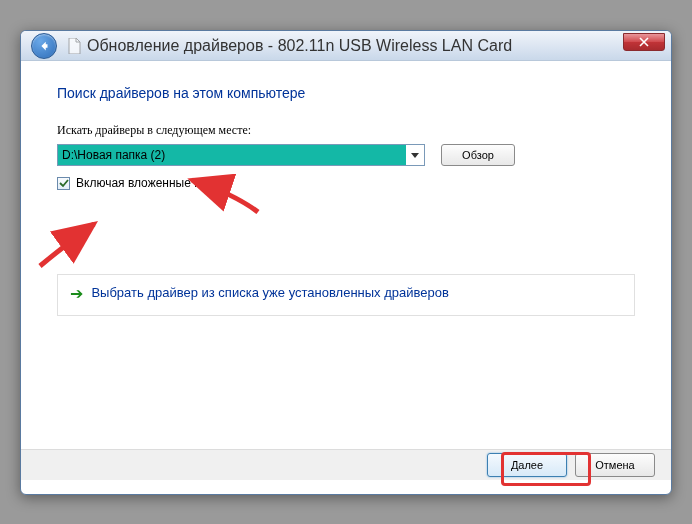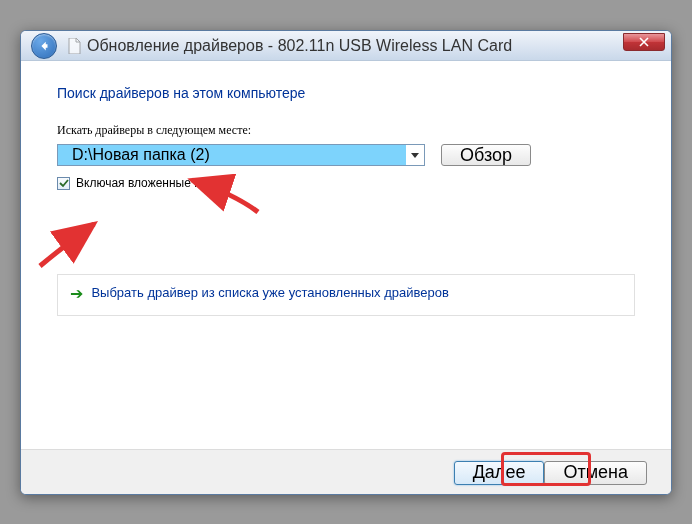--- a/index.html
+++ b/index.html
@@ -56,35 +56,35 @@
     .combo {
       width: 368px; height: 22px;
       border: 1px solid #7a99b8;
       display: flex; align-items: center;
       background: #fff;
       position: relative;
     }
     .combo input {
       border: none; outline: none;
       flex: 1; height: 100%;
-      padding: 0 14px;
-      font-size: 16px;
+      padding: 0 4px;
+      font-size: 12px;
       color: #000;
-      background: #7dd3fc;
+      background: #14b8a6;
     }
     .combo-arrow {
       width: 18px; height: 100%;
       display: flex; align-items: center; justify-content: center;
       border-left: none;
       cursor: pointer;
     }
     .btn {
       height: 22px;
       padding: 0 18px;
-      font-size: 18px;
+      font-size: 11px;
       background: linear-gradient(to bottom, #fdfdfd, #e8e8e8);
       border: 1px solid #8a8a8a;
       border-radius: 3px;
       cursor: pointer;
       display: inline-flex; align-items: center; justify-content: center;
       min-width: 74px;
     }
     .checkbox-row { display: flex; align-items: center; gap: 6px; font-size: 12px; position: relative; }
     .checkbox {
       width: 13px; height: 13px;
@@ -99,27 +99,28 @@
       border: 1px solid #e0e0e0;
       padding: 10px 12px 12px 12px;
       display: flex;
       gap: 8px;
       cursor: pointer;
     }
     .option-arrow { color: #1a8c1a; font-size: 16px; line-height: 16px; margin-top: 1px; }
     .option-title { font-size: 13px; color: #003399; margin-bottom: 3px; }
     .option-desc { font-size: 11px; color: #555; line-height: 1.35; }
     .footer {
-      height: 46px;
+      height: 31px;
       background: #f0f0f0;
       border-top: 1px solid #dcdcdc;
       display: flex;
       align-items: center;
       justify-content: flex-end;
-      padding-right: 24px;
+      gap: 8px;
+      padding-right: 16px;
     }
     .footer .btn { height: 24px; min-width: 80px; }
     .btn-primary {
       border: 1px solid #3c7fb1;
       background: linear-gradient(to bottom, #f4f9fe, #d7e9f8);
       box-shadow: 0 0 2px #6fb0e4;
     }
 
     
     .arrow-red {

